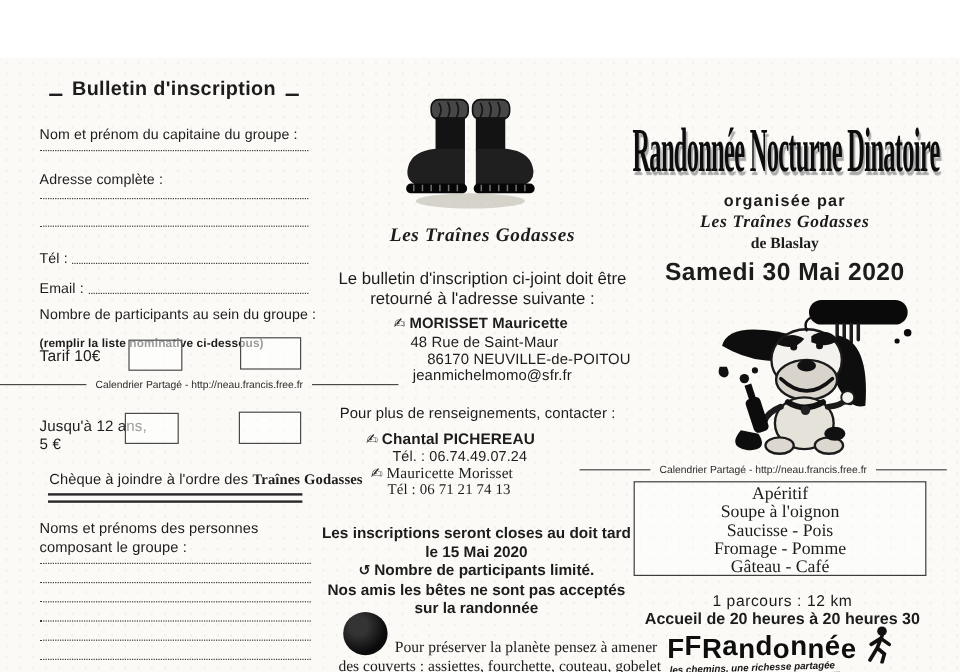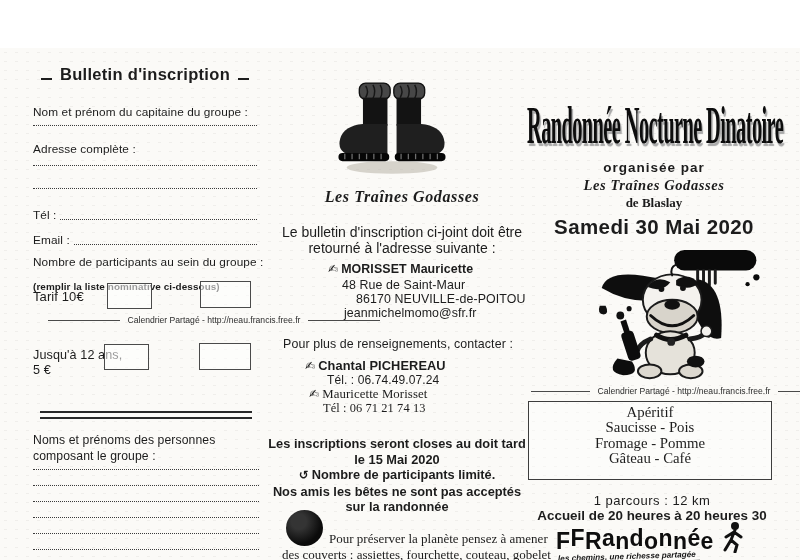--- a/index.html
+++ b/index.html
@@ -17,21 +17,21 @@
   #left-panel{left:33px;top:14px;width:224px;height:500px;}
   .form-title{position:absolute;display:flex;align-items:flex-end;gap:8px;justify-content:center;}
   .tline{width:30px;border-top:2.2px solid #1e1e1e;margin-bottom:4px;}
   .ttl{font-weight:bold;font-size:16.5px;letter-spacing:.3px;white-space:nowrap;}
   .lbl{position:absolute;font-size:11.8px;letter-spacing:.1px;white-space:nowrap;}
   .small{font-size:9.9px;}
   .dot{position:absolute;border-bottom:1.7px dotted #3b3b3b;}
   .dotl{position:absolute;border-top:1.7px dotted #3b3b3b;width:226px;left:0;}
   .wbox{position:absolute;border:1.8px solid #4a4a4a;background:rgba(255,255,255,.55);}
   .dbl{position:absolute;left:7px;top:349px;width:212px;height:3.5px;border-top:2.2px solid #282828;border-bottom:2.2px solid #282828;}
-  .credit{position:absolute;display:flex;align-items:center;font-size:8.6px;color:#2b2b2b;white-space:nowrap;padding-left:48px;}
+  .credit{position:absolute;display:flex;align-items:center;font-size:8.6px;color:#2b2b2b;white-space:nowrap;}
   .credit .dash{flex:1;border-top:1.3px solid #4a4a4a;}
   .credit .ctext{margin:0 8px;}
   
   .midtxt{position:absolute;font-size:12.4px;line-height:15px;letter-spacing:.1px;white-space:nowrap;}
   .bullet{font-family:"DejaVu Sans",sans-serif;font-size:12px;margin-right:3px;}
   .deadline{position:absolute;font-weight:bold;font-size:12.8px;line-height:15.6px;text-align:center;}
   .planet{position:absolute;width:37px;height:36px;border-radius:50%;
     background:radial-gradient(circle at 35% 32%, #343434 0 22%, #0b0b0b 65%);}
   
   .main-title{position:absolute;left:524px;top:47px;width:464px;transform:scale(.565,1.45);transform-origin:0 0;
@@ -75,20 +75,24 @@
 
     <div class="lbl" style="left:0;top:227px;font-size:13px;">Tarif  10€</div>
     <div class="wbox" style="left:74px;top:221px;width:43px;height:24px;"></div>
     <div class="wbox" style="left:167px;top:219px;width:49px;height:25px;"></div>
 
     <div class="lbl" style="left:0;top:286px;font-size:12.6px;">Jusqu'à 12 ans,</div>
     <div class="lbl" style="left:0;top:301px;font-size:12.6px;">5 €</div>
     <div class="wbox" style="left:71px;top:282px;width:43px;height:24px;"></div>
     <div class="wbox" style="left:166px;top:281px;width:50px;height:25px;"></div>
 
+    <div class="lbl" style="left:8px;top:330px;font-size:12.2px;">
+      <span>Chèque à joindre à l'ordre des</span>
+      <span class="serif b">Traînes Godasses</span>
+    </div>
 
     <div class="dbl"></div>
 
     <div class="lbl" style="left:0;top:370px;width:224px;white-space:normal;font-size:12.2px;line-height:16px;">Noms et prénoms des personnes composant le groupe :</div>
     <div class="dotl" style="top:407px;"></div>
     <div class="dotl" style="top:423px;"></div>
     <div class="dotl" style="top:439px;"></div>
     <div class="dotl" style="top:455px;"></div>
     <div class="dotl" style="top:471px;"></div>
     <div class="dotl" style="top:487px;"></div>
@@ -204,20 +208,21 @@
   </svg>
 
   <div class="credit" style="left:483px;top:338px;width:306px;">
     <span class="dash"></span>
     <span class="ctext">Calendrier Partagé - http://neau.francis.free.fr</span>
     <span class="dash"></span>
   </div>
 
   <div class="menubox">
     <div>Apéritif</div>
+    <div>Soupe à l'oignon</div>
     <div>Saucisse - Pois</div>
     <div>Fromage - Pomme</div>
     <div>Gâteau - Café</div>
   </div>
 
   <div class="abs ctr" style="left:528px;top:445px;width:248px;font-size:13px;letter-spacing:.5px;">1 parcours : 12 km</div>
   <div class="abs ctr b" style="left:524px;top:460px;width:256px;font-size:13.4px;">Accueil de 20 heures à 20 heures 30</div>
 
   <div class="ffr-row">
     <span class="ffr-name"><span style="display: inline-block; transform: translateY(1.5px);">F</span><span style="display: inline-block; transform: translateY(-1.5px);">F</span><span style="display: inline-block; transform: translateY(1.5px);">R</span><span style="display: inline-block; transform: translateY(-1.5px);">a</span><span style="display: inline-block; transform: translateY(1.5px);">n</span><span style="display: inline-block; transform: translateY(-1.5px);">d</span><span style="display: inline-block; transform: translateY(1.5px);">o</span><span style="display: inline-block; transform: translateY(-1.5px);">n</span><span style="display: inline-block; transform: translateY(1.5px);">n</span><span style="display: inline-block; transform: translateY(-1.5px);">é</span><span style="display: inline-block; transform: translateY(1.5px);">e</span></span>

